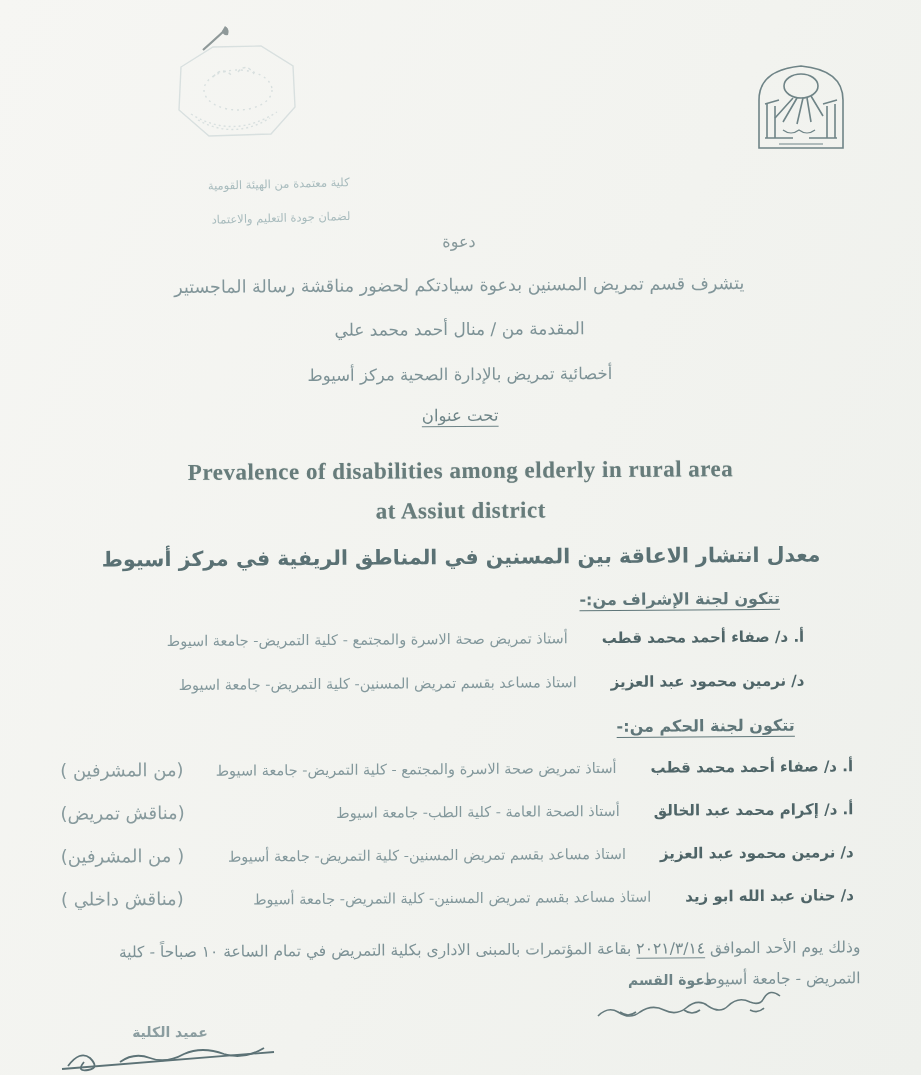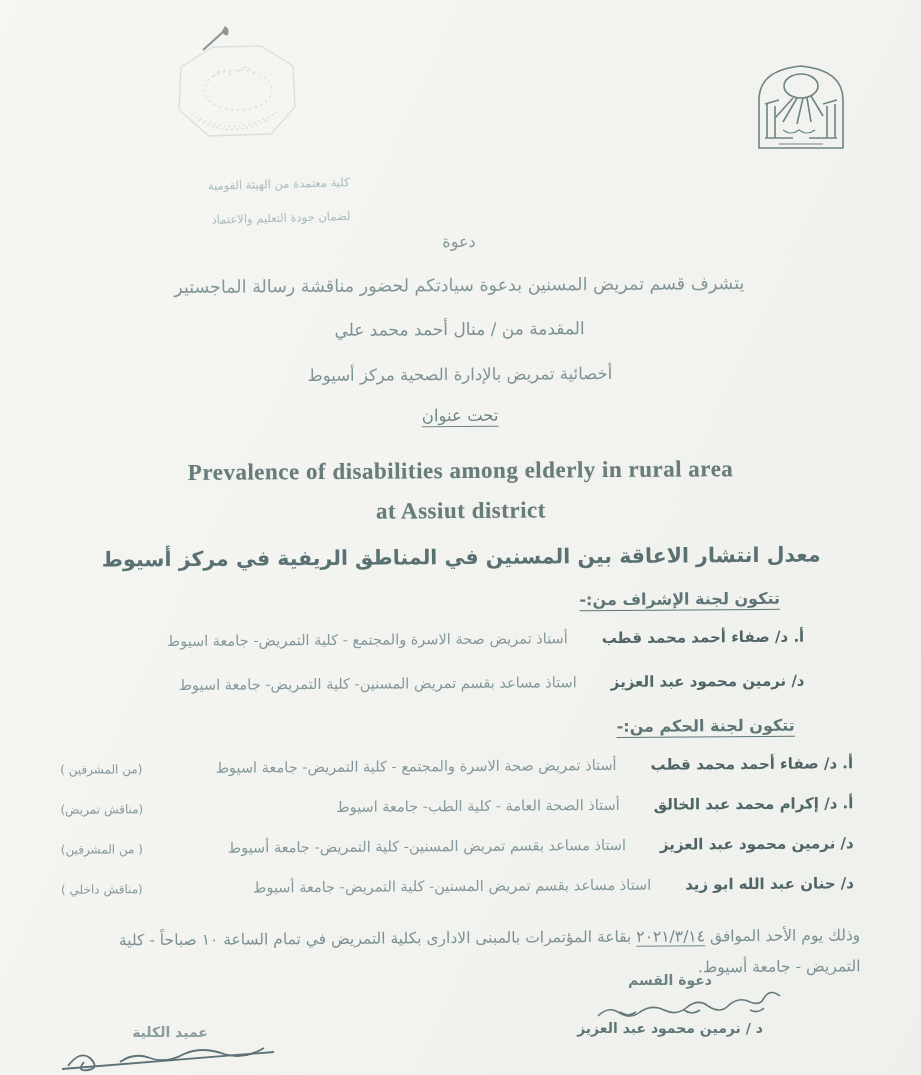--- a/index.html
+++ b/index.html
@@ -59,21 +59,21 @@
   .member-row{
     display:flex;align-items:baseline;
     padding:0 70px 0 58px;margin:0 0 24px;
     font-size:14.5px;color:#7e9397;
   }
   .member-row .m-name{
     font-weight:bold;color:#4f6568;font-size:15px;
     white-space:nowrap;margin-left:34px;
   }
   .member-row .m-role{white-space:nowrap;color:#83989c;}
-  .member-row .m-note{margin-inline-start:auto;color:#879a9d;font-size:12px;white-space:nowrap;}
+  .member-row .m-note{margin-inline-start:auto;color:#879a9d;font-size:18px;white-space:nowrap;}
   .sup .member-row{padding-right:118px;margin-bottom:26px;}
   .jury-rows .member-row{margin-bottom:22px;}
 
   .schedule{
     padding:6px 64px 0 70px;font-size:15.5px;color:#7d9296;
     line-height:31px;text-align:right;
   }
   .schedule .date{
     text-decoration:underline;text-underline-offset:4px;
     color:#74898d;
@@ -193,16 +193,15 @@
   </div>
 
   <div class="sig-head">
     <div class="sig-title head-t">دعوة القسم</div>
     <svg class="scribble" width="240" height="34" viewBox="0 0 240 34">
       <g fill="none" stroke="#64797c" stroke-width="1.6">
         <path d="M230 12 q-10 -8 -16 2 q-4 8 -14 4 q-12 -6 -22 4 q-8 8 -20 0 q-10 -8 -22 2 q-10 8 -22 2 q-12 -6 -24 2 q-10 8 -22 0 q-10 -6 -20 4"></path>
         <path d="M214 24 q-6 6 -14 2 M150 26 q-8 6 -16 0 M86 28 q-8 6 -16 0"></path>
       </g>
     </svg>
-    <div class="sig-name head-n">د / نرمين محمود عبد العزيز</div>
   </div>
 
 </div>
 
 </body></html>

